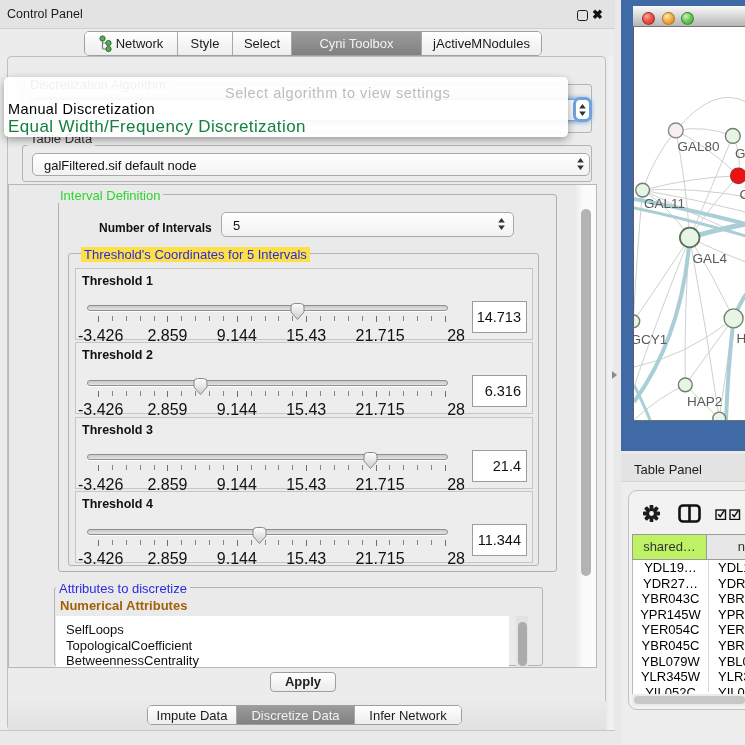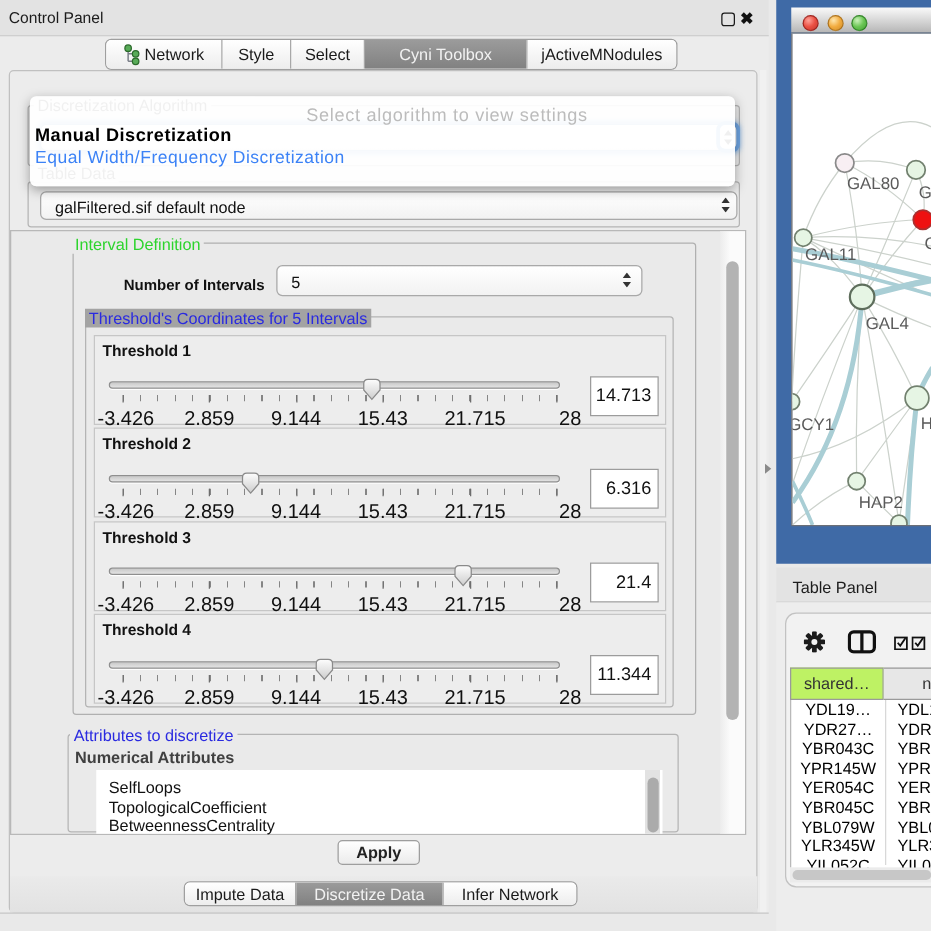--- a/index.html
+++ b/index.html
@@ -43,21 +43,21 @@
   .minor{position:absolute;left:22px;top:47.5px;width:348px;height:5px;
     background:repeating-linear-gradient(to right,#858585 0 1px,transparent 1px 13.88px);}
   .mj{position:absolute;top:47.5px;width:1px;height:6px;background:#6e6e6e;}
   .tl{position:absolute;top:58px;width:40px;margin-left:-20px;text-align:right;
     font-size:16px;font-weight:normal;color:#111;}
   .vbox{position:absolute;left:396px;top:32px;width:55px;height:32px;background:#fff;
     border:1px solid #9c9c9c;box-sizing:border-box;font-size:14.5px;color:#111;
     text-align:right;line-height:30px;padding-right:5px;}
   .thumb{position:absolute;top:33.5px;}
   
-  .popup{left:24px;top:77px;width:564px;height:72px;background:rgba(255,255,255,0.93);
+  .popup{left:4px;top:77px;width:564px;height:60px;background:rgba(255,255,255,0.93);
     border-radius:5px;box-shadow:0 3px 9px rgba(0,0,0,0.35);z-index:30;font-size:13px;text-align:right;}
   
   .list{background:#fff;}
   .list div{font-size:13px;color:#111;height:15.7px;line-height:15.7px;padding-left:10px;}
   
   .net{left:621px;top:0;width:124px;height:451px;background:#3f6aa6;}
   .wtitle{left:633px;top:6px;width:112px;height:21px;
     background:linear-gradient(#fafafa,#b6b6b6);border-bottom:1px solid #787878;
     box-sizing:border-box;}
   .tlight{position:absolute;top:12px;width:11px;height:11px;border-radius:50%;}
@@ -111,22 +111,22 @@
   <div class="abs gl" style="left:27px;top:77px;color:#333;background:#ececec;">Discretization Algorithm</div>
   <div class="abs combo" style="left:32px;top:99px;width:558px;height:22px;box-shadow:0 0 4px 1.5px rgba(96,156,220,0.85);border-color:#82a9d3;"></div>
   <div class="abs" style="left:573px;top:97px;width:19px;height:25px;border:3px solid rgba(102,158,221,0.95);border-radius:7px;background:#fff;box-sizing:border-box;"></div>
   <svg class="abs updn" style="left:579px;top:104px;" viewBox="0 0 7 12">
       <path d="M3.5 0 L6.8 4.4 H0.2 Z" fill="#333"></path>
       <path d="M3.5 12 L0.2 7.6 H6.8 Z" fill="#333"></path>
     </svg>
 
   <div class="abs popup">
     <div style="position:absolute;left:221px;top:8px;color:#bcbcbc;font-size:14.5px;letter-spacing:0.55px;">Select algorithm to view settings</div>
-    <div style="position:absolute;left:4px;top:24px;font-weight:bold;color:#000;font-size:14.5px;letter-spacing:0.4px;">Manual Discretization</div>
-    <div style="position:absolute;left:4px;top:40px;color:#3b82f6;font-size:14px;letter-spacing:0.4px;">Equal Width/Frequency Discretization</div>
+    <div style="position:absolute;left:4px;top:24px;font-weight:normal;color:#000;font-size:14.5px;letter-spacing:0.4px;">Manual Discretization</div>
+    <div style="position:absolute;left:4px;top:40px;color:#15803d;font-size:17px;letter-spacing:0.4px;">Equal Width/Frequency Discretization</div>
   </div>
 
   <div class="abs group" style="left:22px;top:145px;width:570px;height:37px;"></div>
   <div class="abs gl" style="left:27px;top:131px;color:#333;background:#ececec;">Table Data</div>
   <div class="abs combo" style="left:32px;top:153px;width:558px;height:23px;">
       <span class="ct">galFiltered.sif default node</span>
     </div>
   <svg class="abs updn" style="left:577px;top:158px;" viewBox="0 0 7 12">
       <path d="M3.5 0 L6.8 4.4 H0.2 Z" fill="#333"></path>
       <path d="M3.5 12 L0.2 7.6 H6.8 Z" fill="#333"></path>
@@ -142,21 +142,21 @@
   <div class="abs" style="left:99px;top:221px;font-size:12px;font-weight:bold;color:#111;">Number of Intervals</div>
   <div class="abs combo" style="left:221px;top:212px;width:293px;height:25px;">
       <span class="ct" style="top:5px;">5</span>
     </div>
   <svg class="abs updn" style="left:498px;top:218px;" viewBox="0 0 7 12">
       <path d="M3.5 0 L6.8 4.4 H0.2 Z" fill="#333"></path>
       <path d="M3.5 12 L0.2 7.6 H6.8 Z" fill="#333"></path>
     </svg>
 
   <div class="abs group" style="left:68px;top:253px;width:471px;height:313px;"></div>
-  <div class="abs gl" style="left:68px;top:247px;color:#2a2ae0;background:#a3a3a3;">Threshold's Coordinates for 5 Intervals</div>
+  <div class="abs gl" style="left:81px;top:247px;color:#2a2ae0;background:#fde047;">Threshold's Coordinates for 5 Intervals</div>
 
   <div class="abs tpanel" style="top:267.5px;">
     <div class="tt">Threshold 1</div>
     <div class="track"></div>
     <div class="minor"></div>
     <div class="mj" style="left:22.0px;"></div>
       <div class="mj" style="left:91.4px;"></div>
       <div class="mj" style="left:160.8px;"></div>
       <div class="mj" style="left:230.2px;"></div>
       <div class="mj" style="left:299.6px;"></div>
@@ -255,22 +255,22 @@
             <stop offset="1" stop-color="#cdcdcd"></stop>
       </linearGradient>
         </defs>
       <path d="M2,5 Q2,1.5 5.5,1.5 L11.5,1.5 Q15,1.5 15,5 L15,10 L8.5,17.5 L2,10 Z" fill="url(#thg3)" stroke="#8a8a8a" stroke-width="1"></path>
     </svg>
     <div class="vbox">11.344</div>
   </div>
 
   <div class="abs group" style="left:54px;top:587px;width:489px;height:79px;"></div>
   <div class="abs gl" style="left:56px;top:581px;color:#2a2ae0;background:#eaeaea;">Attributes to discretize</div>
-  <div class="abs" style="left:60px;top:598px;font-size:13px;font-weight:bold;color:#404040;">Numerical Attributes</div>
-  <div class="abs list" style="left:77px;top:616px;width:453px;height:51px;">
+  <div class="abs" style="left:60px;top:598px;font-size:13px;font-weight:bold;color:#a16207;">Numerical Attributes</div>
+  <div class="abs list" style="left:56px;top:616px;width:453px;height:51px;">
     <div style="padding-top:6px;">SelfLoops</div>
     <div>TopologicalCoefficient</div>
     <div>BetweennessCentrality</div>
   </div>
   <div class="abs" style="left:516px;top:616px;width:12px;height:51px;background:#e2e2e2;"></div>
   <div class="abs thumbv" style="left:518px;top:622px;width:9px;height:44px;background:#ababab;"></div>
 
   <div class="abs" style="left:270px;top:672px;width:66px;height:20px;border:1px solid #9e9e9e;
        border-radius:4px;background:linear-gradient(#ffffff,#ebebeb);box-sizing:border-box;
        text-align:center;font-size:13px;font-weight:bold;color:#222;line-height:18px;">Apply</div>

